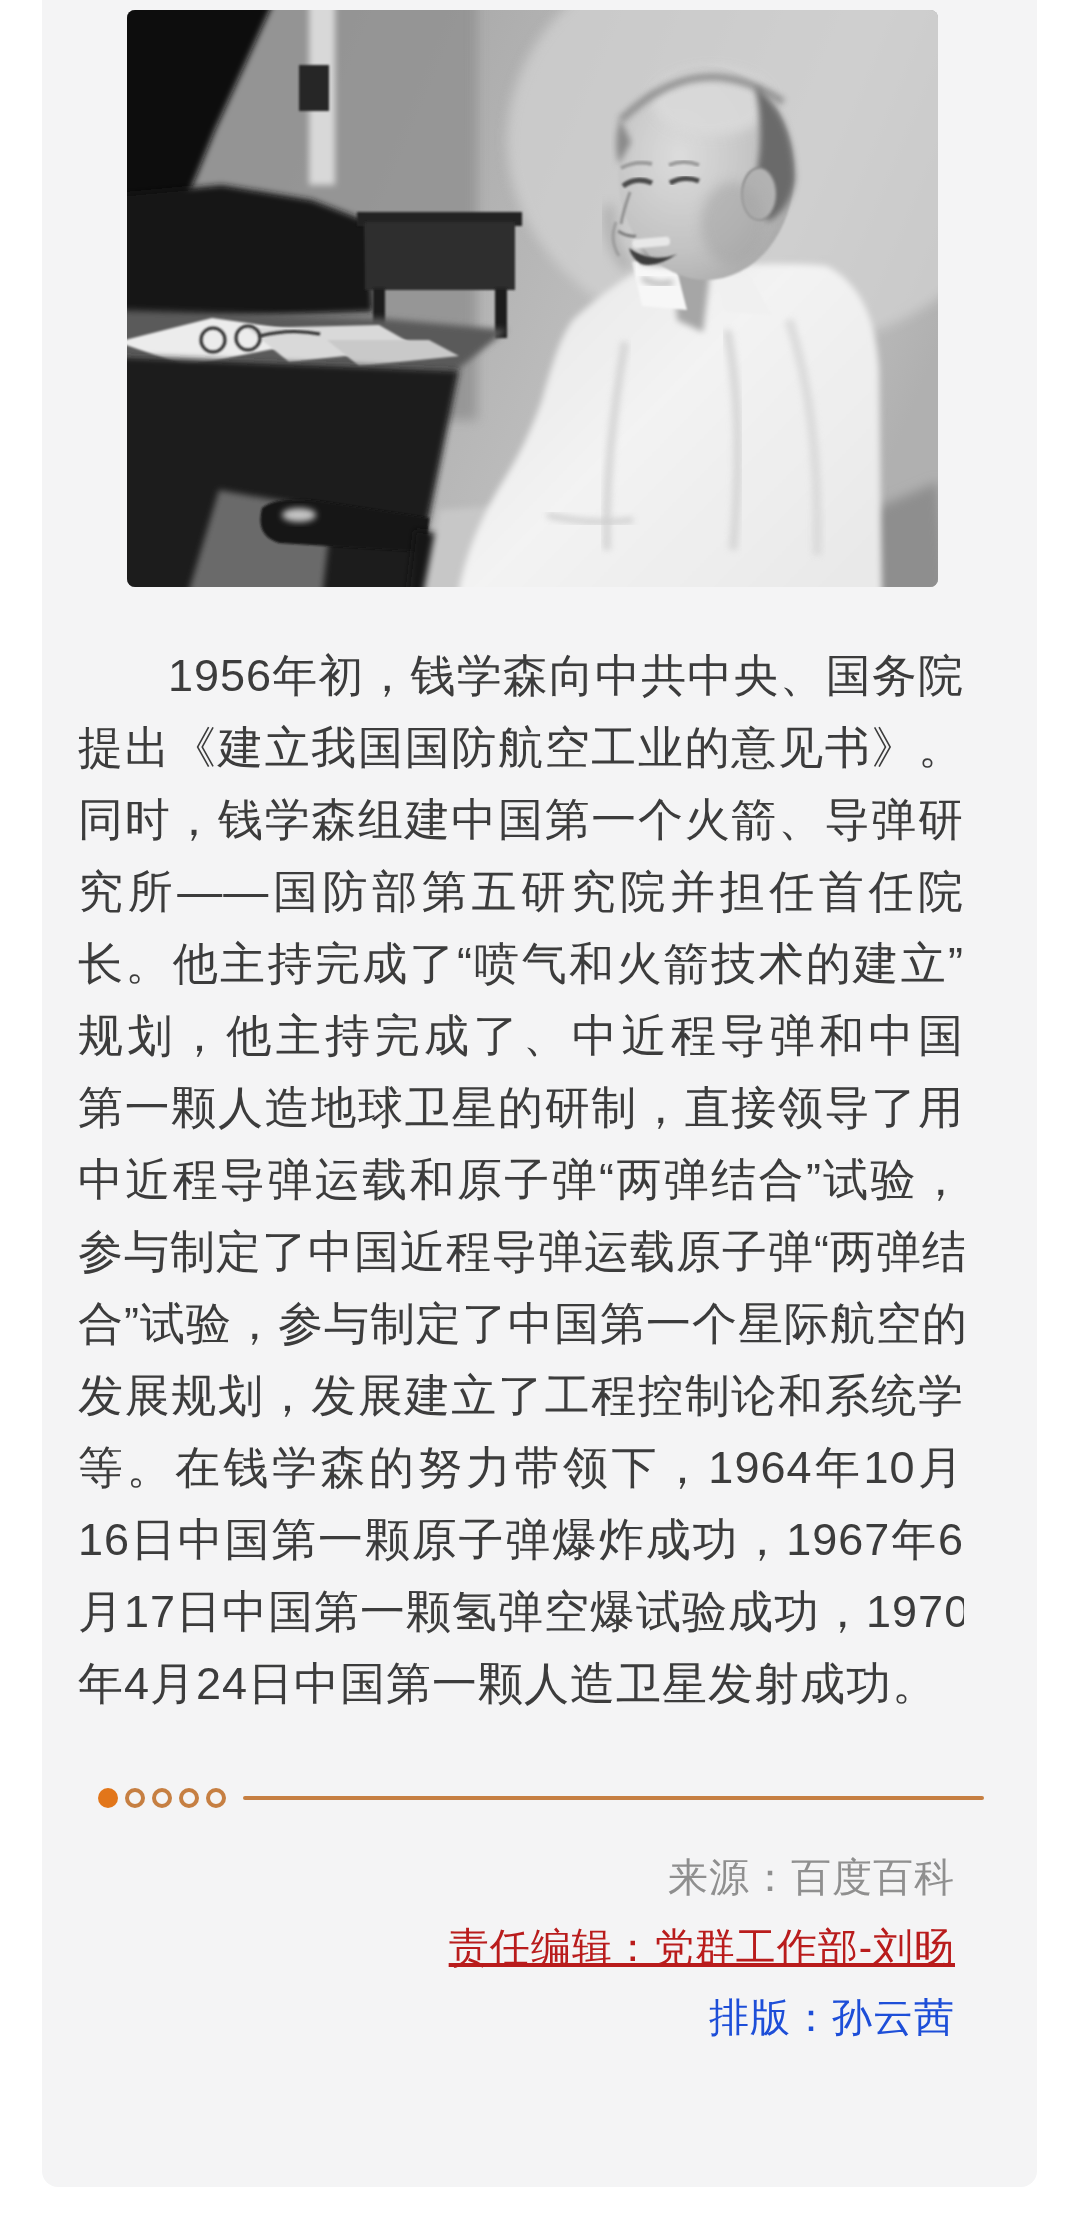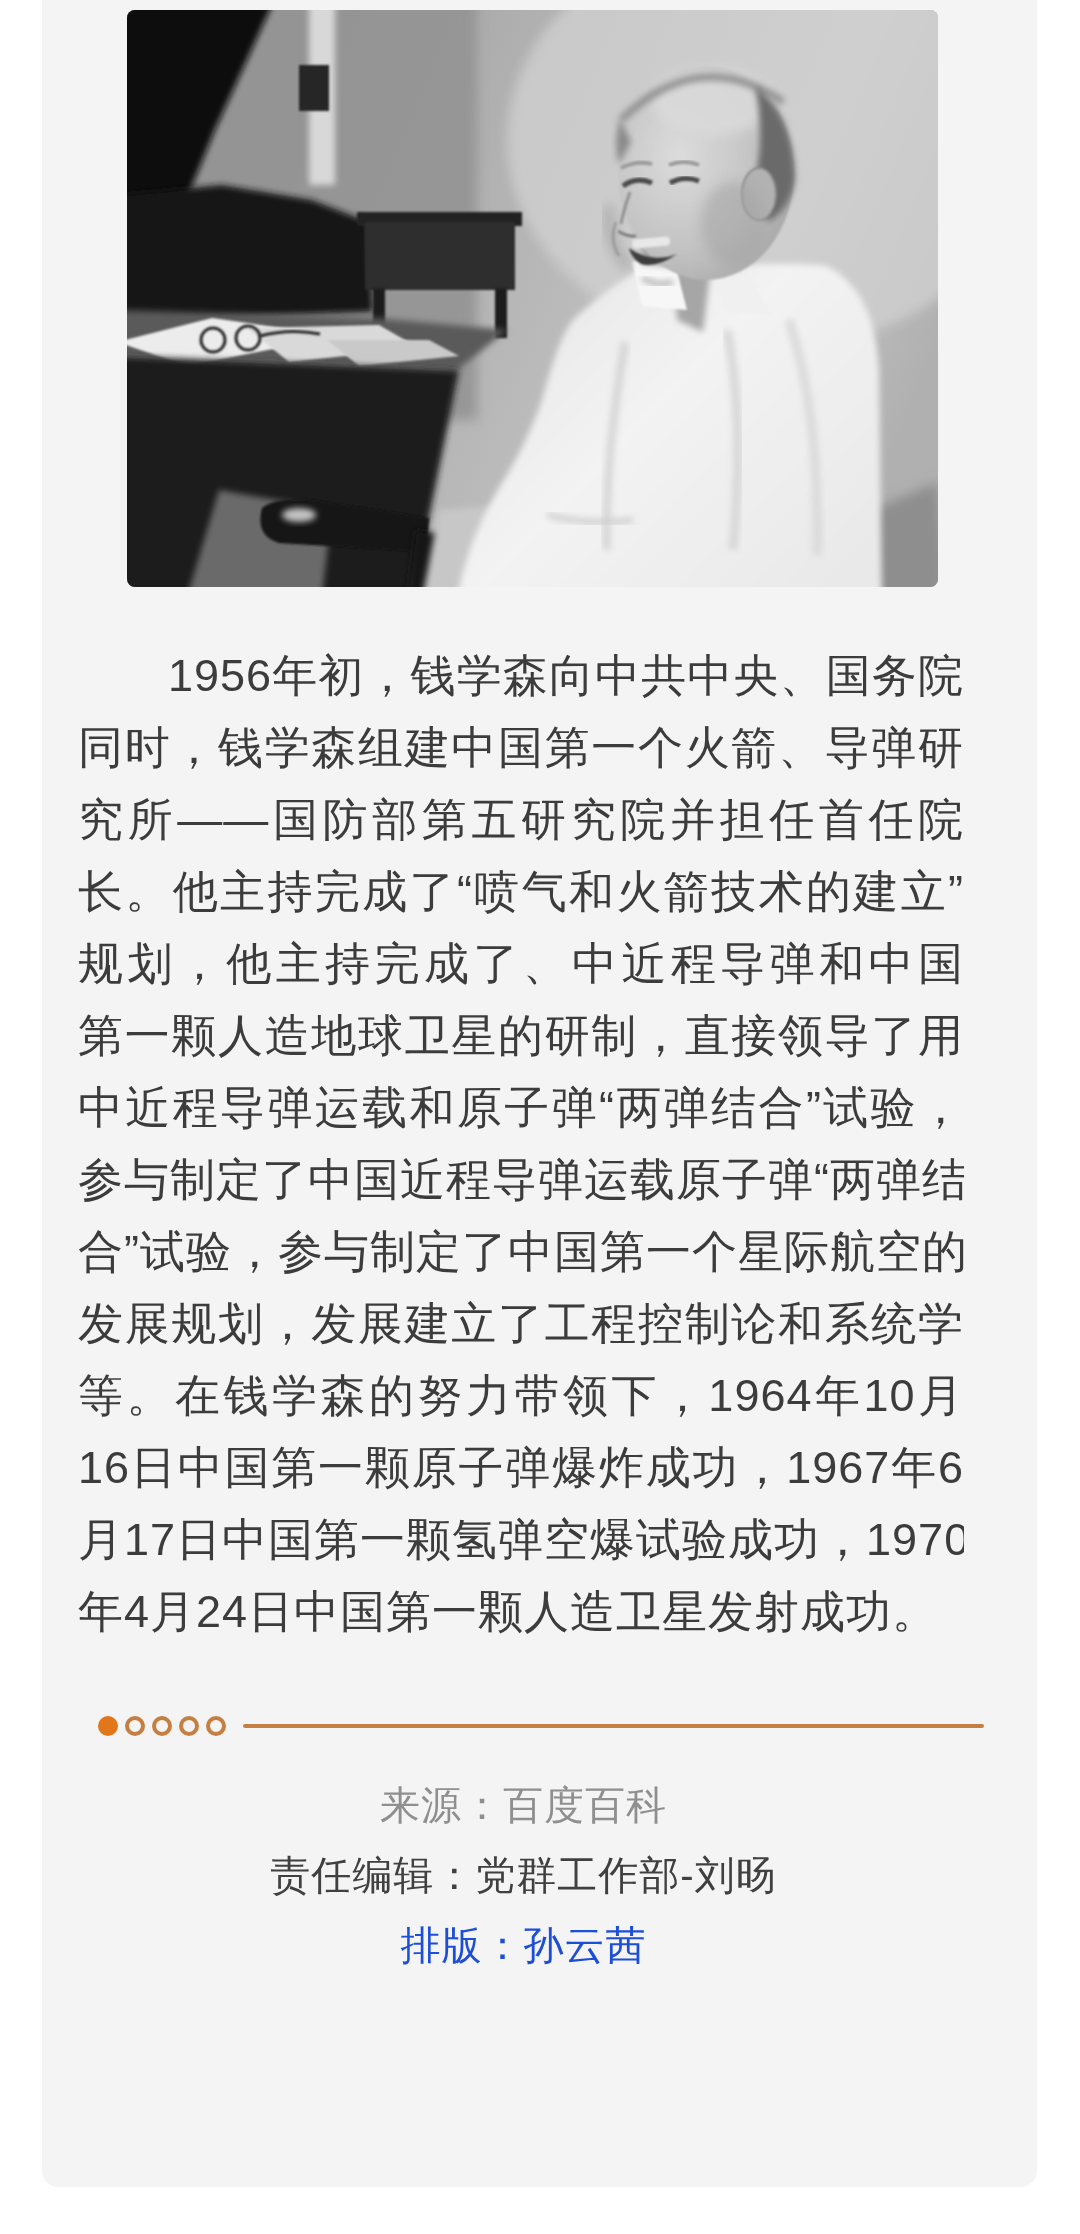--- a/index.html
+++ b/index.html
@@ -58,22 +58,22 @@
     flex: 0 0 auto;
   }
   .dot.active { border: none; }
   .divider {
     flex: 1 1 auto;
     height: 4px;
     border-radius: 2px;
     margin-left: 10px;
   }
   .footer {
-    margin: 49px 32px 0 0;
-    text-align: center;
+    margin: 49px 82px 0 0;
+    text-align: right;
   }
   .f-line {
     font-size: 40px;
     line-height: 40px;
     letter-spacing: 1px;
     margin-bottom: 30px;
     color: #8f8f8f;
   }
 </style>
 </head>
@@ -174,20 +174,21 @@
       <rect x="505" y="228" width="38" height="9" rx="4" fill="#e8e8e8" transform="rotate(-5 524 232)" filter="url(#b1)"></rect>
       <path d="M502,238 q22,16 48,6 q-20,14 -36,10 q-10,-6 -12,-16 Z" fill="#3c3c3c" filter="url(#b1)"></path>
       <path d="M515,268 q15,9 31,4" fill="none" stroke="#a2a2a2" stroke-width="4" filter="url(#b3)"></path>
       <path d="M482,196 q-2,40 20,62" fill="none" stroke="#9c9c9c" stroke-width="10" opacity="0.65" filter="url(#b6)"></path>
       <ellipse cx="606" cy="214" rx="32" ry="42" fill="#a4a4a4" opacity="0.55" filter="url(#b6)"></ellipse>
     </svg>
   </figure>
 
   <div class="paragraph" style="color: rgb(60, 60, 60); margin-left: 36px;">
       <div class="p-line first">1956年初，钱学森向中共中央、国务院</div>
+      <div class="p-line">提出《建立我国国防航空工业的意见书》。</div>
       <div class="p-line">同时，钱学森组建中国第一个火箭、导弹研</div>
       <div class="p-line">究所——国防部第五研究院并担任首任院</div>
       <div class="p-line">长。他主持完成了“喷气和火箭技术的建立”</div>
       <div class="p-line">规划，他主持完成了、中近程导弹和中国</div>
       <div class="p-line">第一颗人造地球卫星的研制，直接领导了用</div>
       <div class="p-line">中近程导弹运载和原子弹“两弹结合”试验，</div>
       <div class="p-line">参与制定了中国近程导弹运载原子弹“两弹结</div>
       <div class="p-line">合”试验，参与制定了中国第一个星际航空的</div>
       <div class="p-line">发展规划，发展建立了工程控制论和系统学</div>
       <div class="p-line">等。在钱学森的努力带领下，1964年10月</div>
@@ -202,17 +203,17 @@
         <span class="dot" style="border-color: rgb(198, 127, 66);"></span>
         <span class="dot" style="border-color: rgb(198, 127, 66);"></span>
         <span class="dot" style="border-color: rgb(198, 127, 66);"></span>
         <span class="dot" style="border-color: rgb(198, 127, 66);"></span>
       </div>
     <div class="divider" style="background: rgb(198, 127, 66);"></div>
   </div>
 
   <div class="footer">
       <div class="f-line" style="color: rgb(143, 143, 143);">来源：百度百科</div>
-      <div class="f-line" style="color: #404040;">责任编辑：党群工作部-刘旸</div>
+      <div class="f-line" style="color: #b91c1c; text-decoration: underline;">责任编辑：党群工作部-刘旸</div>
       <div class="f-line" style="color: #1d4ed8;">排版：孙云茜</div>
     </div>
 
 </div>
 
 </body></html>

